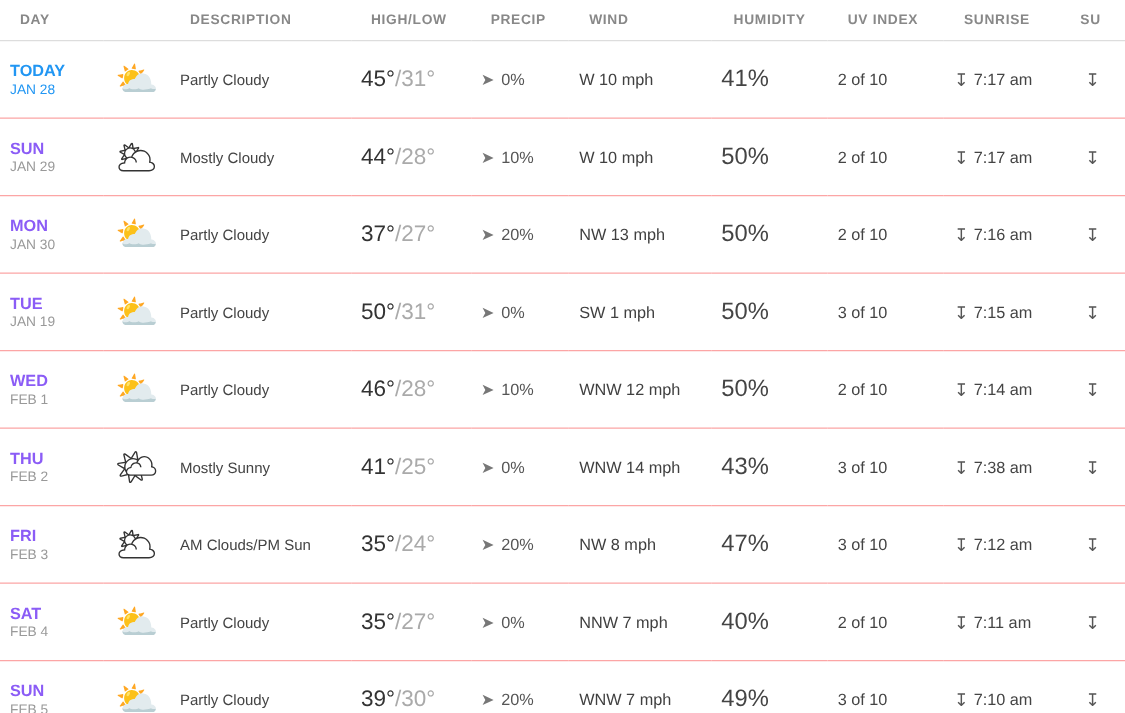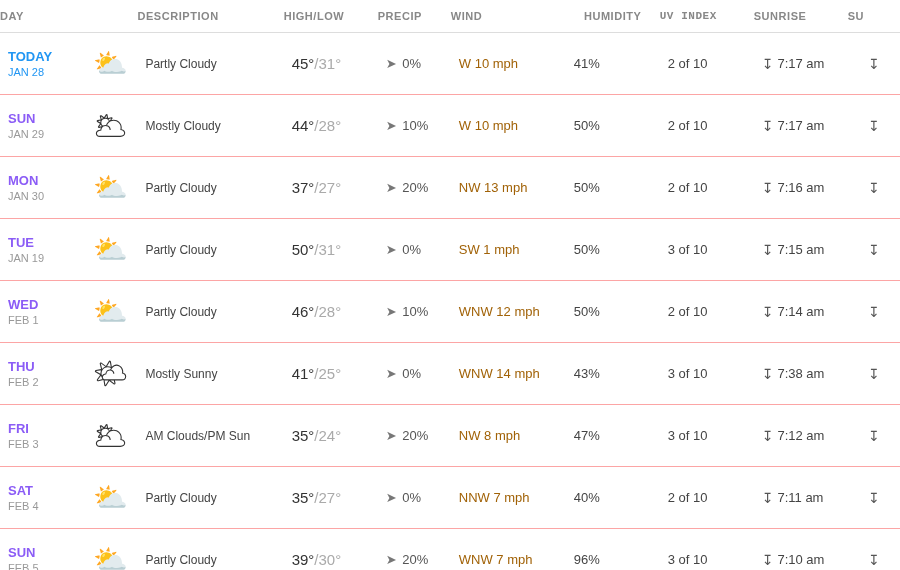--- a/index.html
+++ b/index.html
@@ -10,37 +10,37 @@
       font-size: 13px;
     }
     .weather-table {
       width: 900px;
       border-collapse: collapse;
     }
     .weather-table thead tr {
       border-bottom: 1px solid #ddd;
     }
     .weather-table thead th {
-      padding: 10px 0;
+      padding: 10px 16px;
       text-align: left;
       font-size: 11px;
       font-weight: 600;
       color: #888;
       letter-spacing: 0.05em;
       text-transform: uppercase;
       white-space: nowrap;
     }
     .weather-table thead th.col-day { width: 80px; }
     .weather-table thead th.col-icon { width: 50px; }
     .weather-table thead th.col-desc { width: 140px; }
     .weather-table thead th.col-highlow { width: 90px; margin-top: 14px; }
     .weather-table thead th.col-precip { width: 70px; }
     .weather-table thead th.col-wind { width: 110px; }
     .weather-table thead th.col-humidity { width: 90px; text-align: center; }
-    .weather-table thead th.col-uvindex { width: 90px; font-family: Liberation Mono, monospace; }
+    .weather-table thead th.col-uvindex { width: 90px; }
     .weather-table thead th.col-sunrise { width: 90px; }
     .weather-table thead th.col-sunset { width: 50px; }
 
     .weather-table tbody tr {
       border-bottom: 1px solid #fca5a5;
       margin-top: 12px;
     }
     .weather-table tbody td {
       padding: 14px 8px;
       vertical-align: middle;
@@ -67,36 +67,36 @@
       font-size: 28px;
       display: flex;
       align-items: center;
       justify-content: center;
     }
     .desc-text {
       color: #444;
       font-size: 12px;
     }
     .highlow {
-      font-size: 15px;
+      font-size: 18px;
       color: #333;
     }
     .highlow .high { color: #333; }
     .highlow .sep { color: #aaa; }
     .highlow .low { color: #aaa; }
     .precip {
       color: #555;
       font-size: 13px;
     }
     .precip .rain-icon {
       color: #777;
       margin-right: 2px;
     }
-    .wind-text { color: #a16207; font-size: 13px; }
-    .humidity-text { color: #444; font-size: 13px; }
+    .wind-text { color: #404040; font-size: 13px; }
+    .humidity-text { color: #444; font-size: 19px; }
     .uvindex-text { color: #444; font-size: 13px; }
     .sunrise-cell {
       display: flex;
       align-items: center;
       gap: 4px;
       color: #444;
       font-size: 13px;
     }
     .sunrise-arrow {
       color: #555;
@@ -362,21 +362,21 @@
     <span class="day-date">FEB 5</span>
   </div>
         </td>
         <td>
           <div class="weather-icon">⛅</div>
         </td>
         <td><span class="desc-text">Partly Cloudy</span></td>
         <td><span class="highlow"><span class="high">39°</span><span class="sep">/</span><span class="low">30°</span></span></td>
         <td><span class="precip"><span class="rain-icon">➤</span> 20%</span></td>
         <td><span class="wind-text">WNW 7 mph</span></td>
-        <td><span class="humidity-text">96%</span></td>
+        <td><span class="humidity-text">49%</span></td>
         <td><span class="uvindex-text">3 of 10</span></td>
         <td>
           <div class="sunrise-cell">
             <span class="sunrise-arrow">↧</span>
             <span>7:10 am</span>
           </div>
         </td>
         <td>
           <div class="sunset-cell">
             <span class="sunset-arrow">↧</span>

